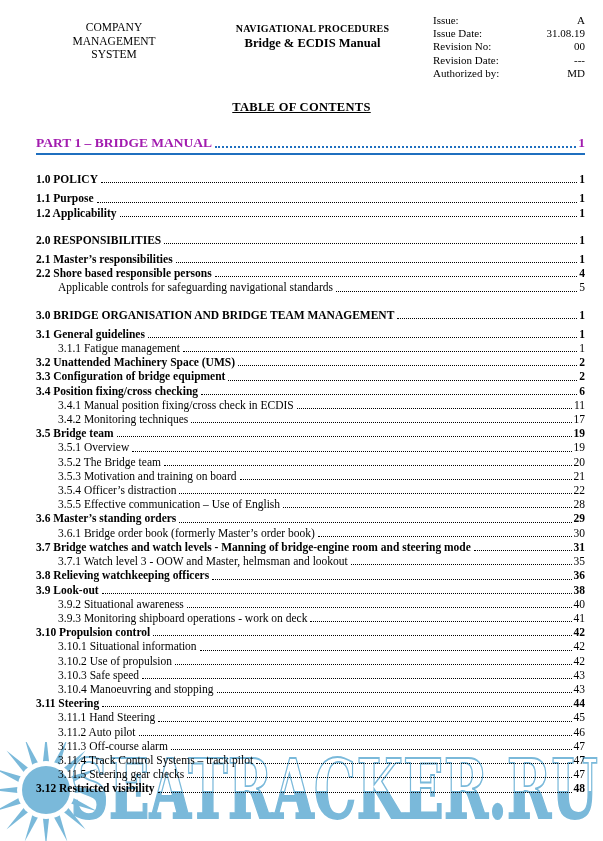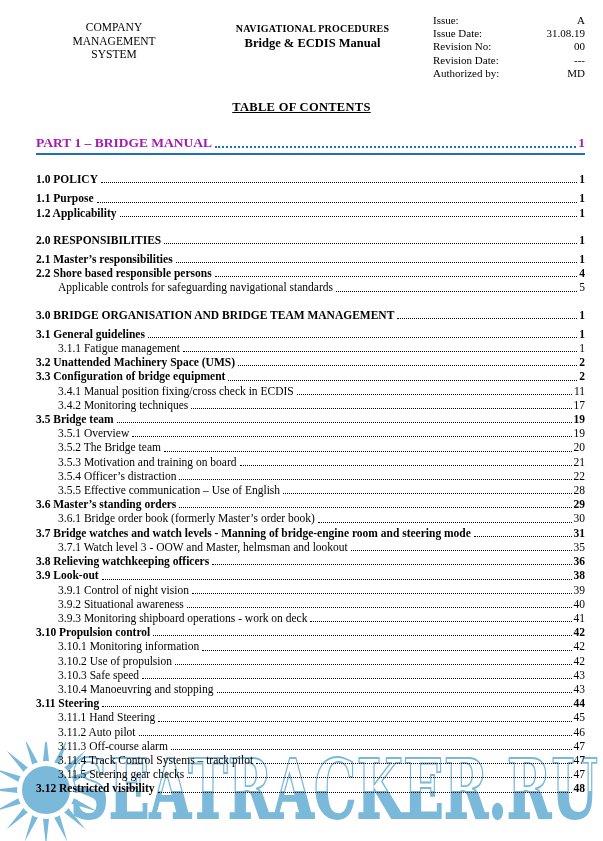--- a/index.html
+++ b/index.html
@@ -185,20 +185,25 @@
             <div class="row lvl2">
     <span class="t">3.2 Unattended Machinery Space (UMS)</span>
     <span class="leader"></span>
     <span class="p">2</span>
   </div>
             <div class="row lvl2">
     <span class="t">3.3 Configuration of bridge equipment</span>
     <span class="leader"></span>
     <span class="p">2</span>
   </div>
+            <div class="row lvl2">
+    <span class="t">3.4 Position fixing/cross checking</span>
+    <span class="leader"></span>
+    <span class="p">6</span>
+  </div>
             <div class="row lvl3">
     <span class="t">3.4.1 Manual position fixing/cross check in ECDIS</span>
     <span class="leader"></span>
     <span class="p">11</span>
   </div>
             <div class="row lvl3">
     <span class="t">3.4.2 Monitoring techniques</span>
     <span class="leader"></span>
     <span class="p">17</span>
   </div>
@@ -256,41 +261,36 @@
     <span class="t">3.8 Relieving watchkeeping officers</span>
     <span class="leader"></span>
     <span class="p">36</span>
   </div>
             <div class="row lvl2">
     <span class="t">3.9 Look-out</span>
     <span class="leader"></span>
     <span class="p">38</span>
   </div>
             <div class="row lvl3">
-    <span class="t">3.9.1 Control of night vision</span>
-    <span class="leader"></span>
-    <span class="p">39</span>
-  </div>
-            <div class="row lvl3">
     <span class="t">3.9.2 Situational awareness</span>
     <span class="leader"></span>
     <span class="p">40</span>
   </div>
             <div class="row lvl3">
     <span class="t">3.9.3 Monitoring shipboard operations - work on deck</span>
     <span class="leader"></span>
     <span class="p">41</span>
   </div>
             <div class="row lvl2">
     <span class="t">3.10 Propulsion control</span>
     <span class="leader"></span>
     <span class="p">42</span>
   </div>
             <div class="row lvl3">
-    <span class="t">3.10.1 Monitoring information</span>
+    <span class="t">3.10.1 Situational information</span>
     <span class="leader"></span>
     <span class="p">42</span>
   </div>
             <div class="row lvl3">
     <span class="t">3.10.2 Use of propulsion</span>
     <span class="leader"></span>
     <span class="p">42</span>
   </div>
             <div class="row lvl3">
     <span class="t">3.10.3 Safe speed</span>

